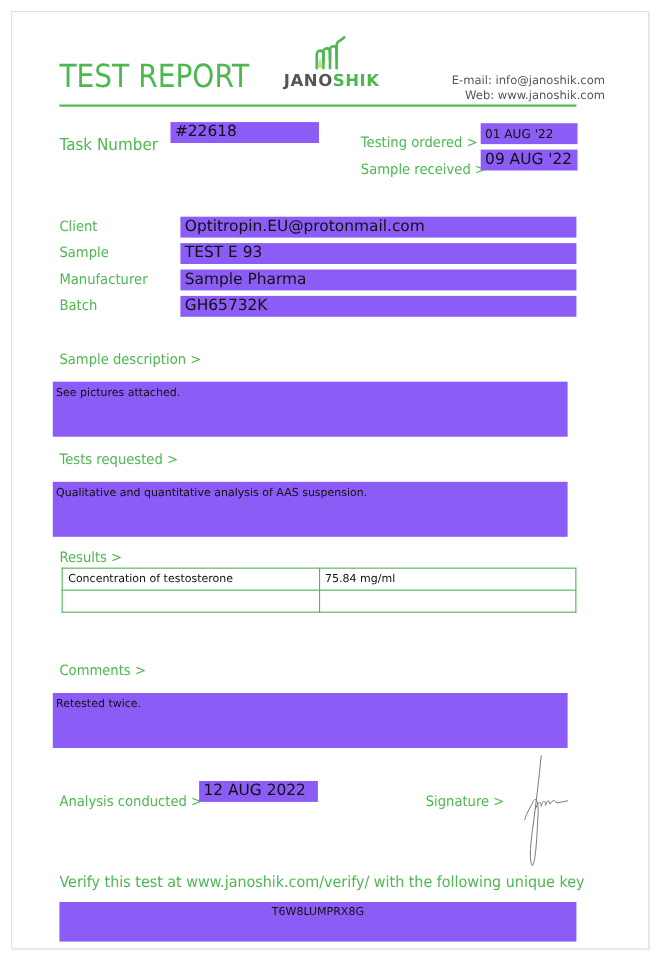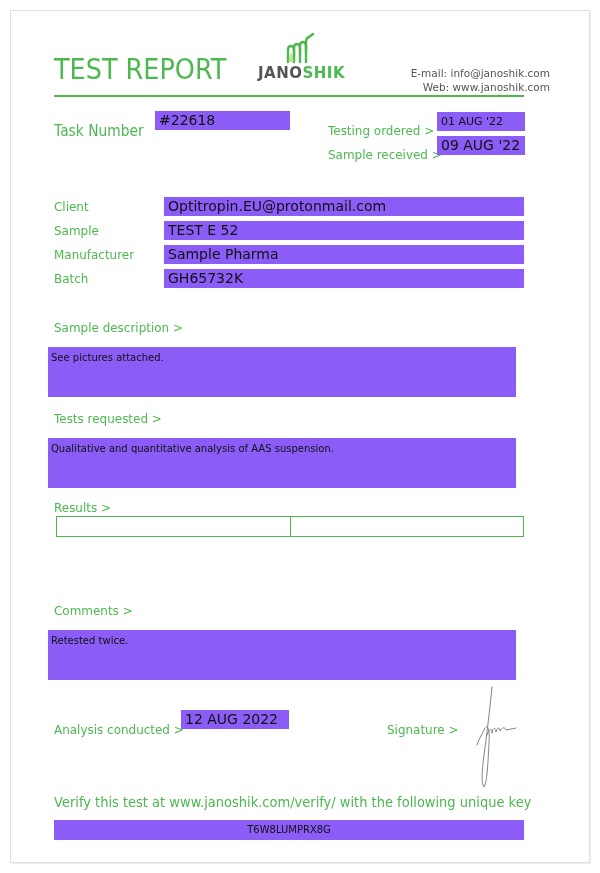--- a/index.html
+++ b/index.html
@@ -52,21 +52,21 @@
   .results-table td {
     border: 1.5px solid #4cb84f; height: 20px; padding: 0 5px; color: #111; width: 50%;
   }
 
   .ana-lbl { left: 54px; top: 722px; font-size: 13px; }
   .ana-val { left: 181px; top: 710px; width: 108px; height: 19px; font-size: 14px; padding-left: 4px; line-height: 19px; }
   .sig-lbl { left: 387px; top: 722px; font-size: 13px; }
   .sig { left: 465px; top: 683px; width: 60px; height: 110px; }
 
   .verify { left: 54px; top: 794px; font-size: 14px; transform: scaleX(0.93); transform-origin: left center; }
-  .key { left: 54px; top: 820px; width: 470px; height: 20px; font-size: 10px; text-align: center; line-height: 20px; }
+  .key { left: 54px; top: 820px; width: 470px; height: 36px; font-size: 10px; text-align: center; line-height: 20px; }
 </style>
 </head>
 <body>
 
 <div class="page"></div>
 
 <div class="abs title">TEST REPORT</div>
 
 <div class="abs logo">
   <svg width="80" height="34" viewBox="0 0 80 34" style="position:absolute;left:0;top:0;">
@@ -96,37 +96,41 @@
 <div class="abs lbl ord-lbl">Testing ordered  &gt;</div>
 <div class="abs box ord-val">01 AUG '22</div>
 
 <div class="abs lbl rec-lbl">Sample received &gt;</div>
 <div class="abs box rec-val">09 AUG '22</div>
 
 <div class="abs lbl info-lbl" style="top:199px;">Client</div>
 <div class="abs box info-val" style="top:197px;">Optitropin.EU@protonmail.com</div>
 
 <div class="abs lbl info-lbl" style="top:223px;">Sample</div>
-<div class="abs box info-val" style="top:221px;">TEST E 52</div>
+<div class="abs box info-val" style="top:221px;">TEST E 93</div>
 
 <div class="abs lbl info-lbl" style="top:247px;">Manufacturer</div>
 <div class="abs box info-val" style="top:245px;">Sample Pharma</div>
 
 <div class="abs lbl info-lbl" style="top:271px;">Batch</div>
 <div class="abs box info-val" style="top:269px;">GH65732K</div>
 
 <div class="abs lbl sec-lbl" style="top:320px;">Sample description &gt;</div>
 <div class="abs box text-box" style="top:347px;">See pictures attached.</div>
 
 <div class="abs lbl sec-lbl" style="top:411px;">Tests requested &gt;</div>
 <div class="abs box text-box" style="top:438px;">Qualitative and quantitative analysis of AAS suspension.</div>
 
 <div class="abs lbl sec-lbl" style="top:500px;">Results &gt;</div>
 <table class="results-table">
   <tbody>
+  <tr>
+    <td>Concentration of testosterone</td>
+    <td>75.84 mg/ml</td>
+  </tr>
   <tr>
     <td></td>
     <td></td>
   </tr>
 </tbody>
   </table>
 
 <div class="abs lbl sec-lbl" style="top:603px;">Comments &gt;</div>
 <div class="abs box text-box" style="top:630px;">Retested twice.</div>
 

